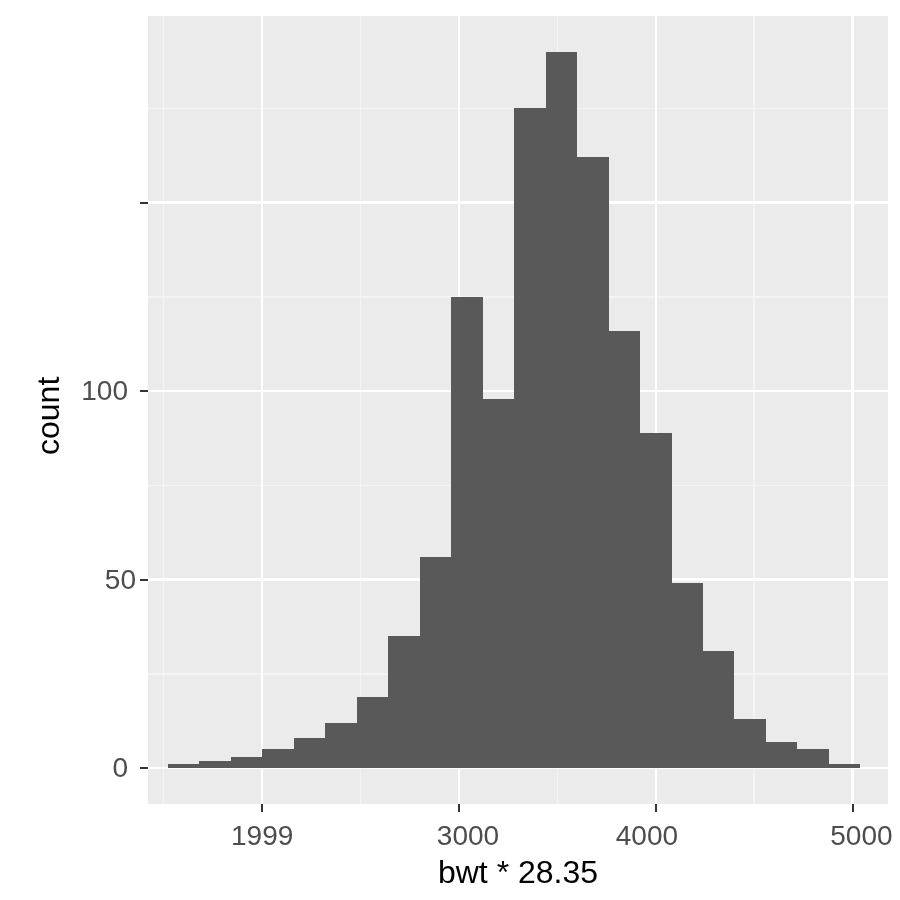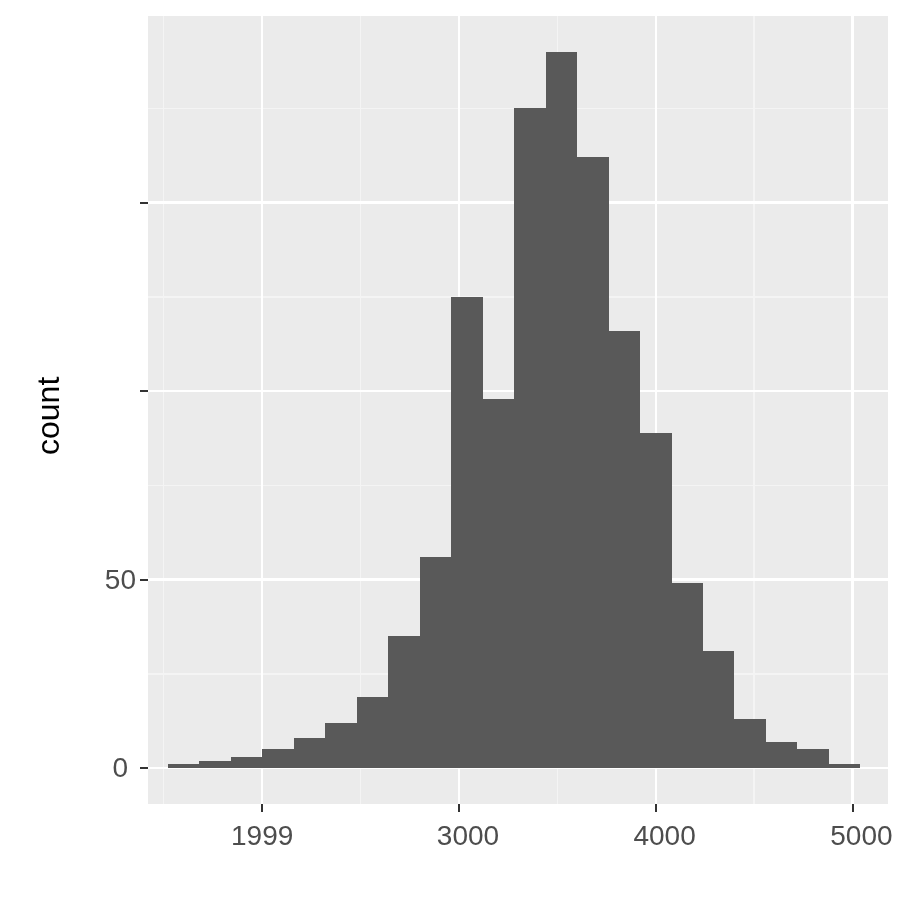--- a/index.html
+++ b/index.html
@@ -47,48 +47,50 @@
     background: #333333;
   }
 </style>
 </head>
 <body>
 
 <div class="chart-container">
   <div class="panel" id="panel" style="left: 148px; top: 16px; width: 740px; height: 788px;"></div>
 
   <div class="axis-label" id="ylab" style="transform: rotate(-90deg); transform-origin: left top; left: 30px; top: 455px; width: 788px; text-align: left;">count</div>
+  <div class="axis-label" id="xlab" style="left: 148px; width: 740px; text-align: center; top: 854px;">bwt * 28.35</div>
 <div class="grid-minor" style="left: 162.995px; top: 16px; width: 1.5px; height: 788px;"></div>
     <div class="grid-minor" style="left: 359.803px; top: 16px; width: 1.5px; height: 788px;"></div>
     <div class="grid-minor" style="left: 556.612px; top: 16px; width: 1.5px; height: 788px;"></div>
     <div class="grid-minor" style="left: 753.42px; top: 16px; width: 1.5px; height: 788px;"></div>
     <div class="grid-minor" style="top: 673.173px; left: 148px; height: 1.5px; width: 740px;"></div>
     <div class="grid-minor" style="top: 484.657px; left: 148px; height: 1.5px; width: 740px;"></div>
     <div class="grid-minor" style="top: 296.14px; left: 148px; height: 1.5px; width: 740px;"></div>
     <div class="grid-minor" style="top: 107.623px; left: 148px; height: 1.5px; width: 740px;"></div>
     <div class="grid-major" style="left: 260.899px; top: 16px; width: 2.5px; height: 788px;"></div>
     <div class="tick-mark" style="left: 261.149px; top: 804px; width: 2px; height: 8px;"></div>
     <div class="tick-label" style="left: 222.149px; width: 80px; text-align: center; top: 820px;">1999</div>
     <div class="grid-major" style="left: 457.707px; top: 16px; width: 2.5px; height: 788px;"></div>
     <div class="tick-mark" style="left: 457.957px; top: 804px; width: 2px; height: 8px;"></div>
     <div class="tick-label" style="left: 428px; width: 80px; text-align: center; top: 820px;">3000</div>
     <div class="grid-major" style="left: 654.516px; top: 16px; width: 2.5px; height: 788px;"></div>
     <div class="tick-mark" style="left: 654.766px; top: 804px; width: 2px; height: 8px;"></div>
-    <div class="tick-label" style="left: 615.766px; width: 80px; text-align: right; top: 820px;">4000</div>
+    <div class="tick-label" style="left: 615.766px; width: 80px; text-align: left; top: 820px;">4000</div>
     <div class="grid-major" style="left: 851.324px; top: 16px; width: 2.5px; height: 788px;"></div>
     <div class="tick-mark" style="left: 851.574px; top: 804px; width: 2px; height: 8px;"></div>
     <div class="tick-label" style="left: 812.574px; width: 80px; text-align: right; top: 820px;">5000</div>
     <div class="grid-major" style="top: 766.932px; left: 148px; height: 2.5px; width: 740px;"></div>
     <div class="tick-mark" style="top: 767.182px; left: 140px; height: 2px; width: 8px;"></div>
     <div class="tick-label" style="top: 752.182px; width: 128px; left: 0px; text-align: right;">0</div>
     <div class="grid-major" style="top: 578.415px; left: 148px; height: 2.5px; width: 740px;"></div>
     <div class="tick-mark" style="top: 578.665px; left: 140px; height: 2px; width: 8px;"></div>
     <div class="tick-label" style="top: 563.665px; width: 128px; left: 0px; text-align: right; margin-left: 8px;">50</div>
     <div class="grid-major" style="top: 389.898px; left: 148px; height: 2.5px; width: 740px;"></div>
     <div class="tick-mark" style="top: 390.148px; left: 140px; height: 2px; width: 8px;"></div>
+    <div class="tick-label" style="top: 375.148px; width: 128px; left: 0px; text-align: right;">100</div>
     <div class="grid-major" style="top: 201.382px; left: 148px; height: 2.5px; width: 740px;"></div>
     <div class="tick-mark" style="top: 201.632px; left: 140px; height: 2px; width: 8px;"></div>
     <div class="bar" style="left: 167.681px; width: 31.4894px; top: 764.411px; height: 3.77033px;"></div>
     <div class="bar" style="left: 199.17px; width: 31.4894px; top: 760.641px; height: 7.54067px;"></div>
     <div class="bar" style="left: 230.66px; width: 31.4894px; top: 756.871px; height: 11.311px;"></div>
     <div class="bar" style="left: 262.149px; width: 31.4894px; top: 749.33px; height: 18.8517px;"></div>
     <div class="bar" style="left: 293.638px; width: 31.4894px; top: 738.019px; height: 30.1627px;"></div>
     <div class="bar" style="left: 325.128px; width: 31.4894px; top: 722.938px; height: 45.244px;"></div>
     <div class="bar" style="left: 356.617px; width: 31.4894px; top: 696.545px; height: 71.6364px;"></div>
     <div class="bar" style="left: 388.106px; width: 31.4894px; top: 636.22px; height: 131.962px;"></div>

